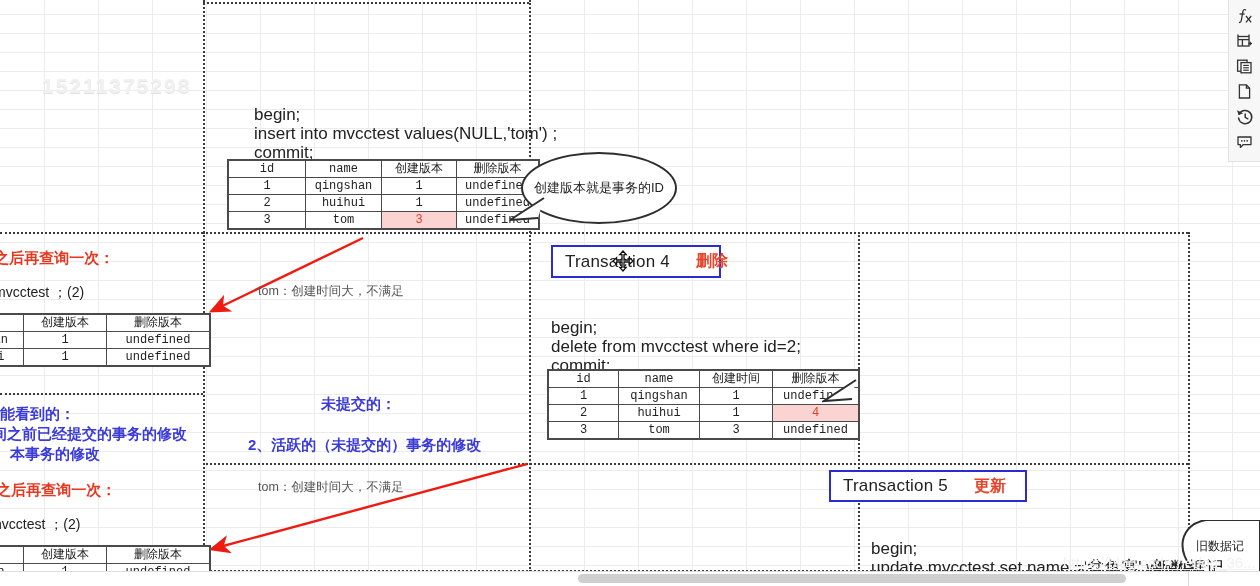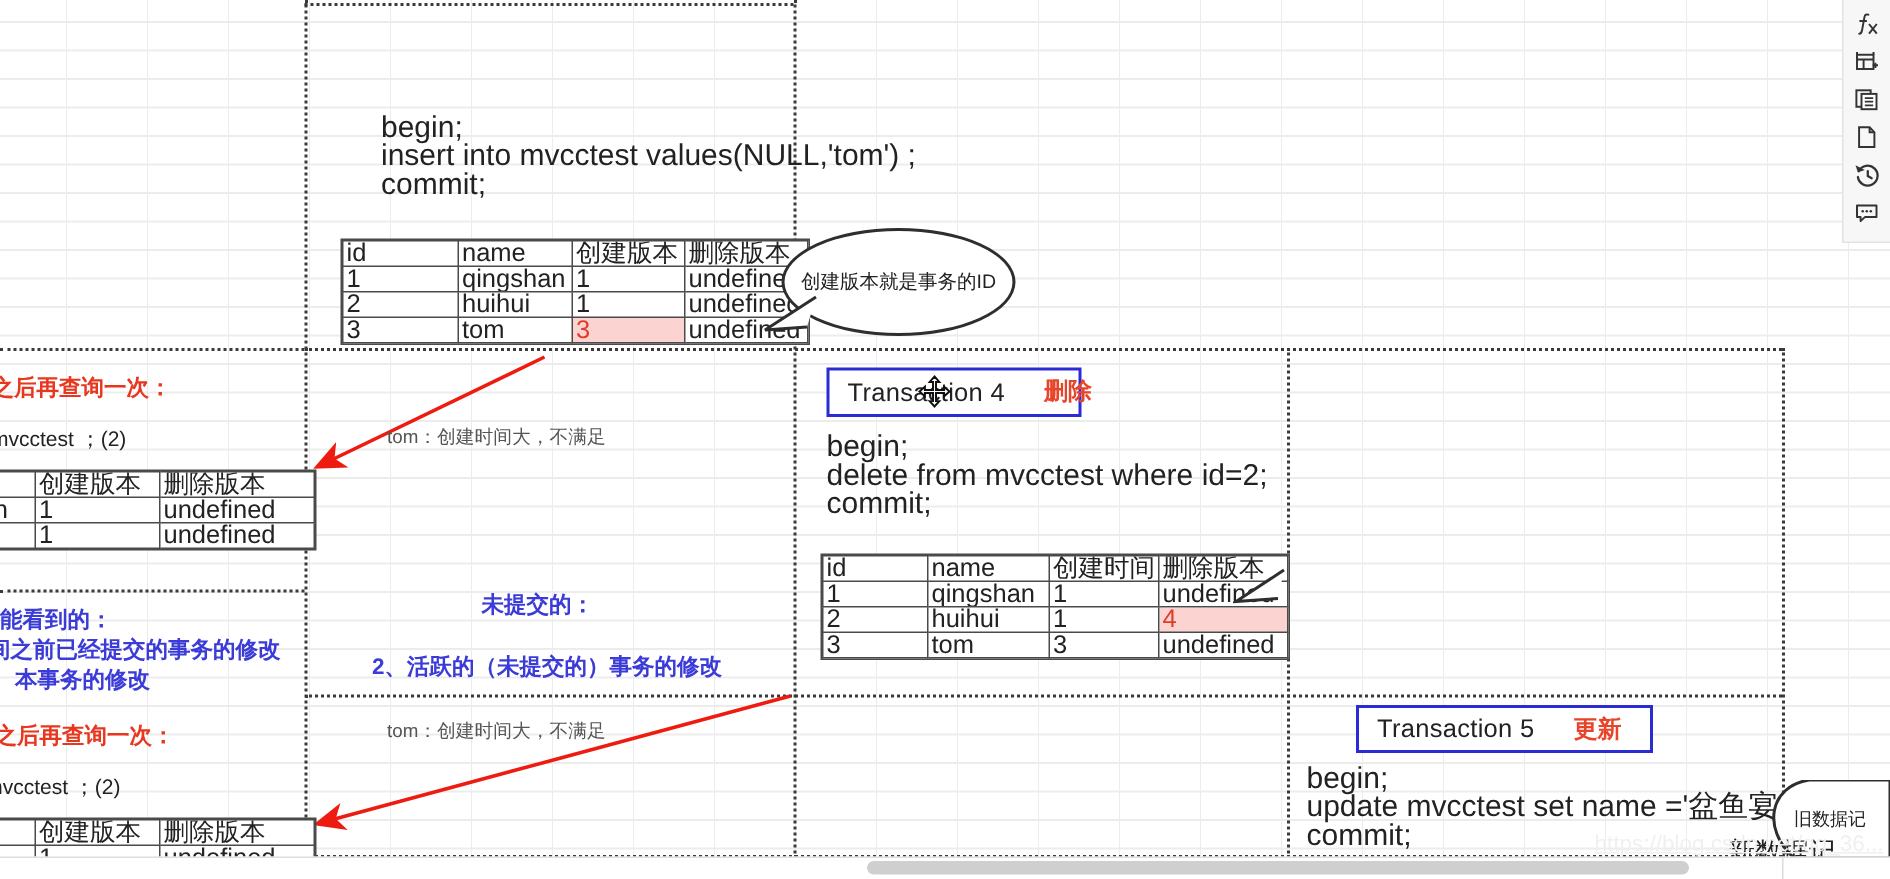--- a/index.html
+++ b/index.html
@@ -27,32 +27,32 @@
 
   
   .tx-title{
     position:absolute;border:2px solid #2b2bd6;background:#ffffff;
     display:flex;align-items:center;box-sizing:border-box;
     padding:0 12px;white-space:nowrap;
   }
   .tx-title .tname{font-size:17px;color:#222;letter-spacing:.2px;}
   .tx-title .tact{font-size:16px;color:#e8442a;margin-left:26px;font-weight:600;}
   .tx-sql{
-    position:absolute;font-size:20px;line-height:19px;color:#222;white-space:pre;
+    position:absolute;font-size:17px;line-height:19px;color:#222;white-space:pre;margin-top:29px;
   }
 
   
   table.dt{
     position:absolute;border-collapse:collapse;background:#fff;
     table-layout:fixed;
   }
   table.dt td{
-    border:1px solid #4a4a4a;text-align:left;font-size:17px;
+    border:1px solid #4a4a4a;text-align:center;font-size:12px;
     height:16px;line-height:16px;color:#222;padding:0 2px;
-    white-space:nowrap;overflow:hidden;
+    white-space:nowrap;overflow:hidden;font-family:Liberation Mono, monospace;
   }
   table.dt td.hl{background:#fbd4d2;color:#e23b26;}
   table.dt.outlined{box-shadow:0 0 0 1px #4a4a4a;}
 
   
   .bubble{
     position:absolute;border:2px solid #2e2e2e;border-radius:50%;
     background:#fff;display:flex;align-items:center;justify-content:center;
     font-size:13px;color:#222;text-align:left;box-sizing:border-box;
   }
@@ -98,20 +98,21 @@
   }
   #hscroll .vsep{position:absolute;left:1188px;top:0;width:1px;height:14px;background:#dcdcdc;}
   
   .movecur{position:absolute;width:22px;height:22px;}
 </style>
 </head>
 <body>
 
 <div id="canvas">
 
+  <div class="wm-phone">15211375298</div>
 
   <div class="pagebreak pb-v" style="left:203px;top:0;height:572px;"></div>
   <div class="pagebreak pb-v" style="left:529px;top:0;height:572px;"></div>
   <div class="pagebreak pb-v" style="left:858px;top:232px;height:340px;"></div>
   <div class="pagebreak pb-v" style="left:1188px;top:232px;height:340px;"></div>
   <div class="pagebreak pb-h" style="left:0;top:232px;width:203px;"></div>
   <div class="pagebreak pb-h" style="left:203px;top:2px;width:326px;"></div>
   <div class="pagebreak pb-h" style="left:203px;top:232px;width:985px;"></div>
   <div class="pagebreak pb-h" style="left:0;top:393px;width:203px;"></div>
   <div class="pagebreak pb-h" style="left:203px;top:463px;width:985px;"></div>
@@ -206,21 +207,21 @@
         <td>3</td>
         <td>undefined</td>
       </tr>
     </tbody>
   </table>
 
   <svg style="position:absolute;left:822px;top:378px;width:44px;height:34px;">
     <path d="M34,2 L2,23 L30,21" fill="#fff" stroke="#2e2e2e" stroke-width="2"></path>
   </svg>
 
-  <div class="tx-title" style="left:904px;top:470px;width:198px;height:32px;">
+  <div class="tx-title" style="left:829px;top:470px;width:198px;height:32px;">
     <span class="tname">Transaction 5</span>
     <span class="tact">更新</span>
   </div>
   <div class="tx-sql" style="left:871px;top:510px;">begin;
 update mvcctest set name ='盆鱼宴' where id=1;
 commit;</div>
 
   <svg style="position:absolute;left:1176px;top:520px;width:84px;height:52px;">
     <path d="M20,52 C-2,32 4,4 30,0 L84,0 L84,52 Z" fill="#fff" stroke="#2e2e2e" stroke-width="2"></path>
   </svg>

